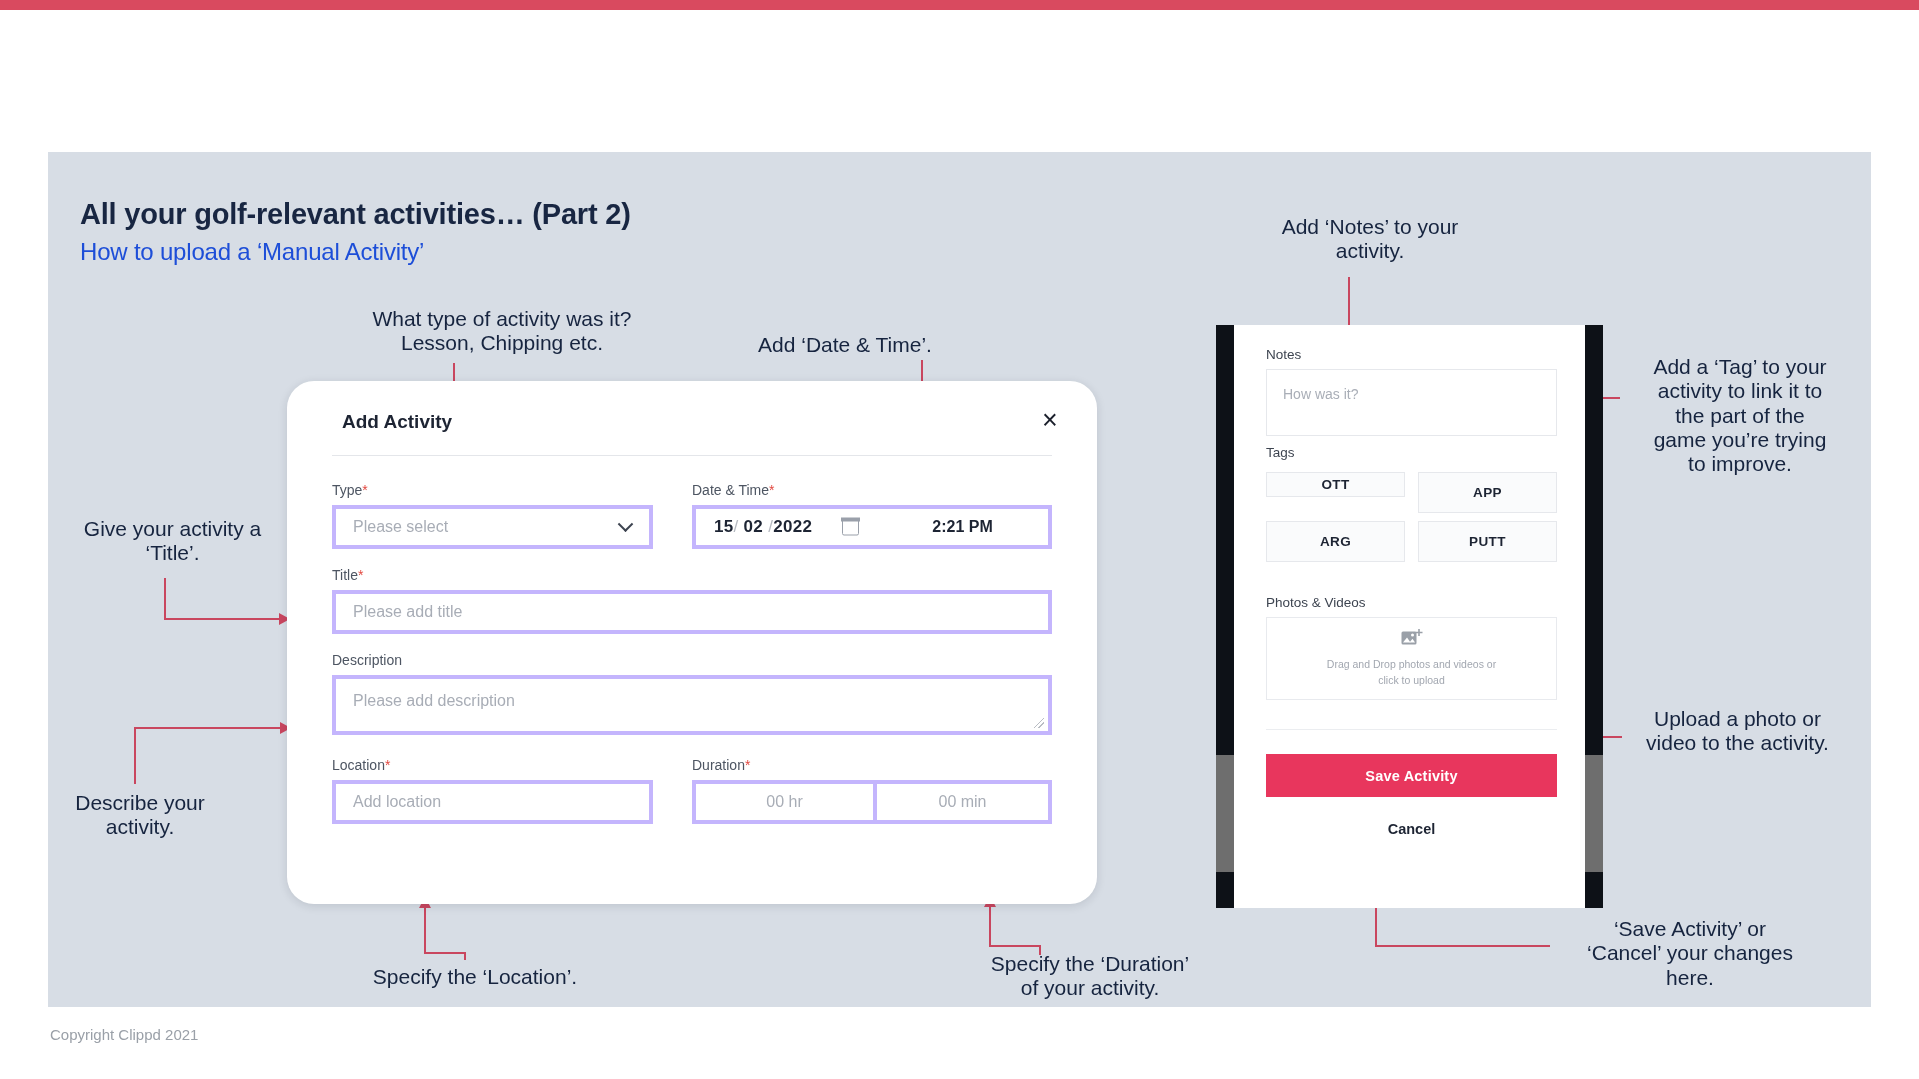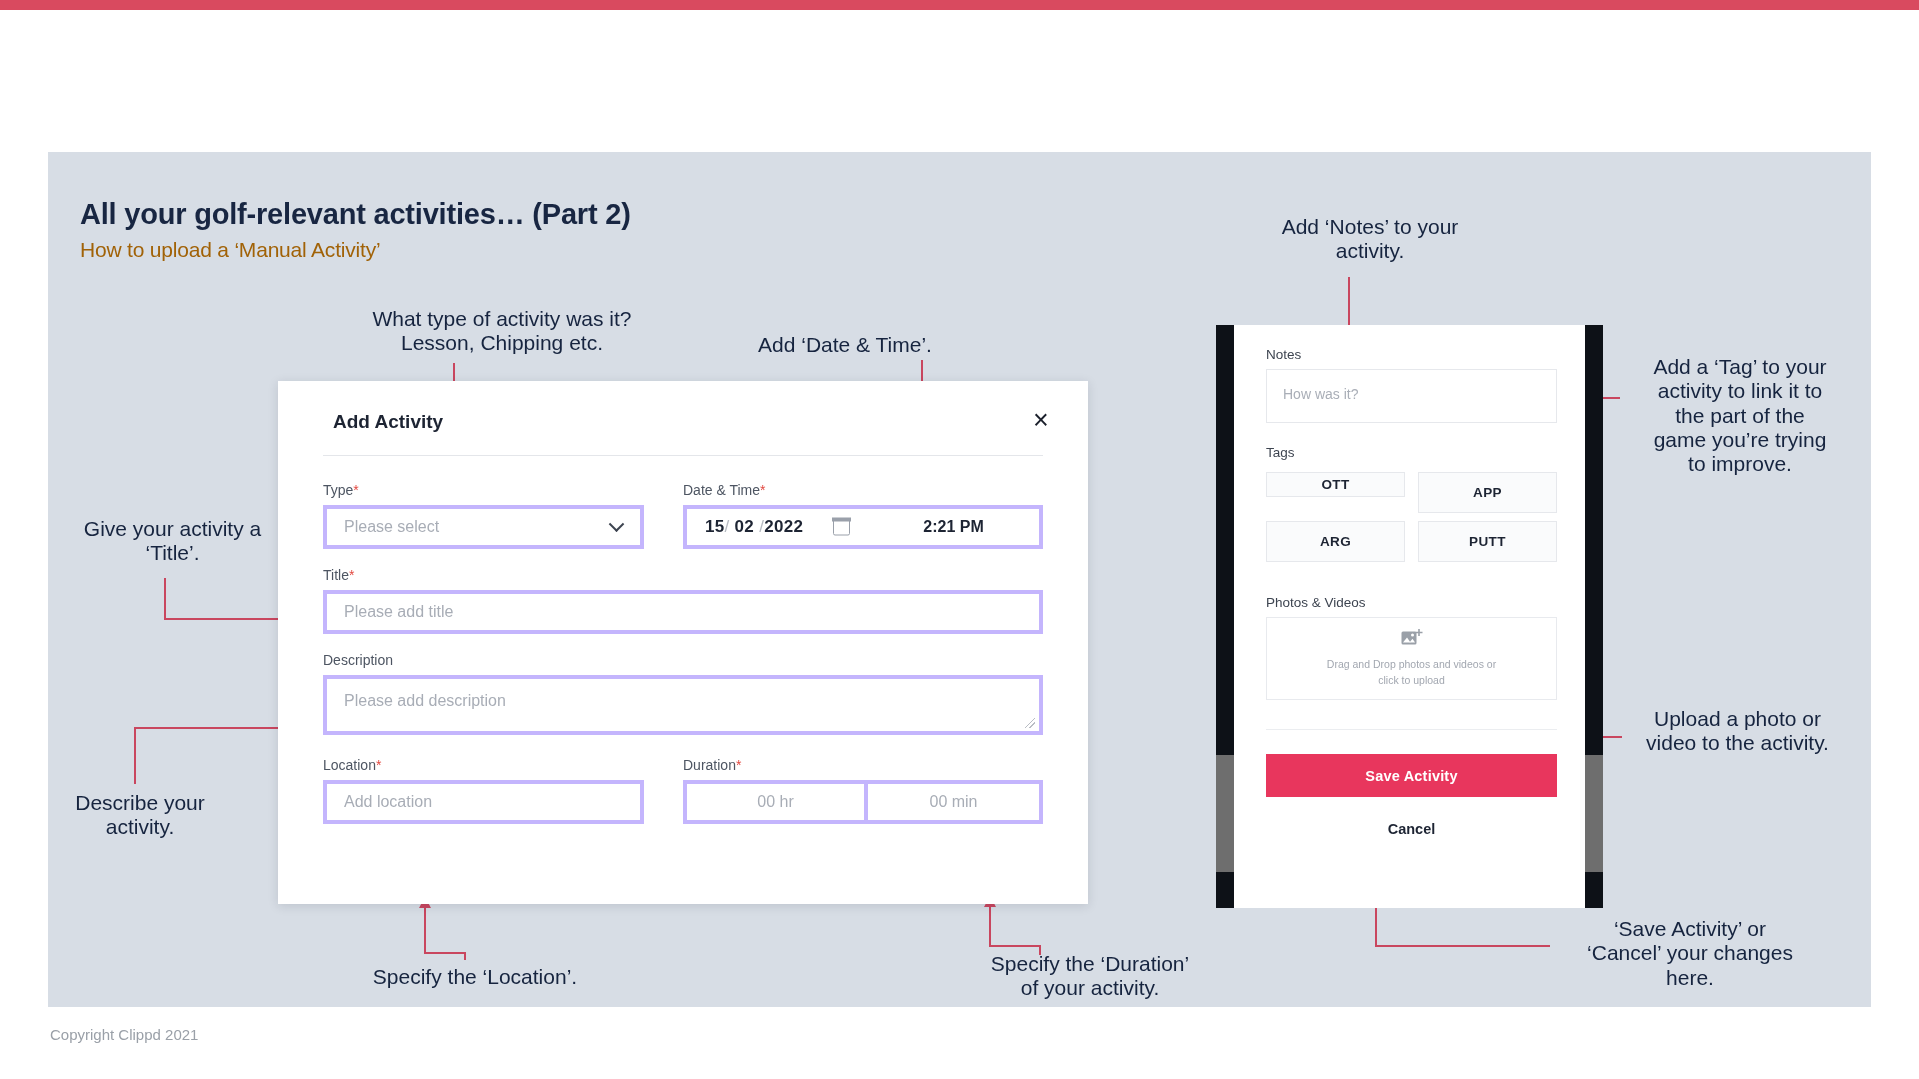--- a/index.html
+++ b/index.html
@@ -47,21 +47,21 @@
     background: #d7dde5;
   }
 
   .slide-title {
     position: absolute; left: 80px; top: 198px;
     font-size: 29px; font-weight: 700; color: #182642;
     letter-spacing: -.2px;
   }
   .slide-sub {
     position: absolute; left: 80px; top: 238px;
-    font-size: 21px; font-weight: 400; color: #a16207;
+    font-size: 24px; font-weight: 400; color: #1d4ed8;
     letter-spacing: -.2px;
   }
 
   
   .anno {
     position: absolute;
     color: #16243f; font-size: 21px; line-height: 1.16;
     text-align: center; white-space: pre-line;
   }
 
@@ -70,24 +70,25 @@
   .ln.h { height: 2px; }
   .ln.v { width: 2px; }
   .arrowhead { position: absolute; width: 0; height: 0; }
   .ah-down  { border-left: 6px solid transparent; border-right: 6px solid transparent; border-top: 11px solid #c9465f; }
   .ah-up    { border-left: 6px solid transparent; border-right: 6px solid transparent; border-bottom: 11px solid #c9465f; }
   .ah-right { border-top: 6px solid transparent; border-bottom: 6px solid transparent; border-left: 11px solid #c9465f; }
   .ah-left  { border-top: 6px solid transparent; border-bottom: 6px solid transparent; border-right: 11px solid #c9465f; }
 
   
   .dialog {
-    position: absolute; left: 278px; top: 381px;
+    position: absolute; left: 287px; top: 381px;
     width: 810px; height: 523px;
     background: #ffffff;
     box-shadow: 0 2px 10px rgba(20,30,50,.13);
+    border-radius: 27px;
   }
   .dlg-title {
     position: absolute; left: 55px; top: 30px;
     font-size: 19px; font-weight: 700; color: #1d2433;
   }
   .dlg-close {
     position: absolute; right: 30px; top: 22px;
     width: 34px; height: 34px; cursor: pointer;
     display: flex; align-items: center; justify-content: center;
     font-size: 27px; color: #1a1f2b; font-weight: 300; line-height: 1;
@@ -337,21 +338,21 @@
     <div class="phone-bezel-l">
       <div class="bezel-grey" style="left:0;"></div>
     </div>
     <div class="phone-bezel-r">
       <div class="bezel-grey" style="left:0;"></div>
     </div>
 
     <div class="phone-screen">
 
       <div class="ph-label" style="left:32px; top:22px;">Notes</div>
-      <div class="ph-box" style="left:32px; top:44px; width:291px; height:54px;">
+      <div class="ph-box" style="left:32px; top:44px; width:291px; height:67px;">
         <div class="ph-ph" style="left:16px; top:16px;">How was it?</div>
       </div>
 
       <div class="ph-label" style="left:32px; top:120px;">Tags</div>
       <div class="tag-btn" style="left:32px; top:147px; width:139px; height:25px;">
         <span>OTT</span>
       </div>
       <div class="tag-btn" style="left:184px; top:147px; width:139px; height:41px;">
         <span>APP</span>
       </div>

